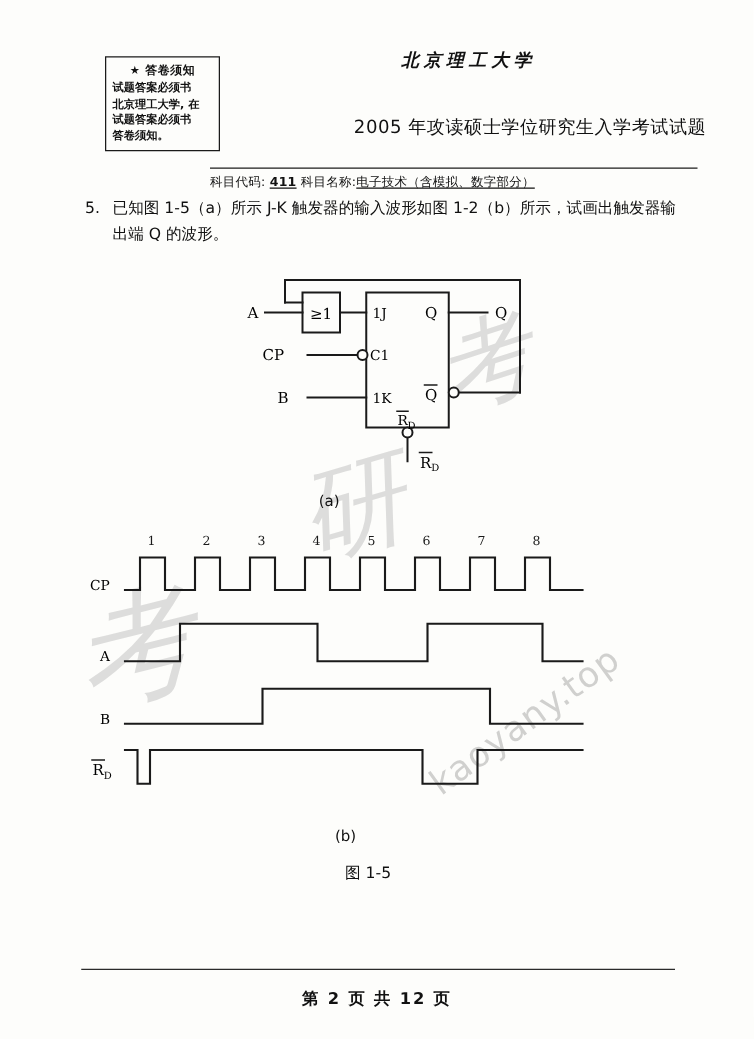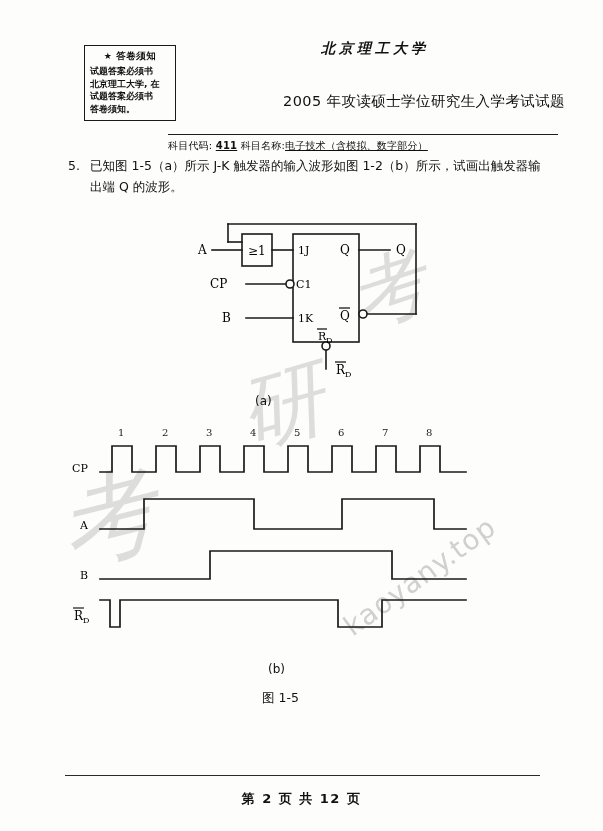--- a/index.html
+++ b/index.html
@@ -130,21 +130,21 @@
     height: 220px;
   }
   #cap-b {
     position: absolute;
     left: 268px;
     top: 662px;
     font-size: 12px;
   }
   #fig-caption {
     position: absolute;
-    left: 262px;
+    left: 276px;
     top: 690px;
     font-size: 12.5px;
   }
 
   
   #footer-rule {
     position: absolute;
     left: 65px;
     top: 775px;
     width: 475px;

